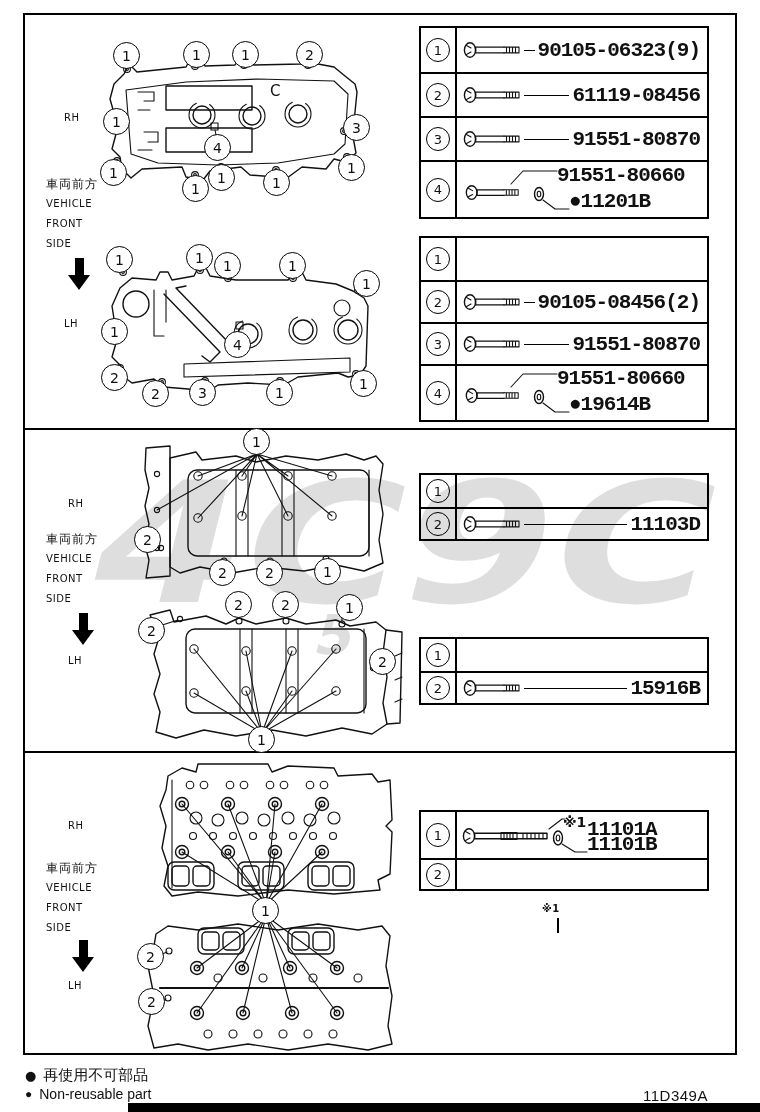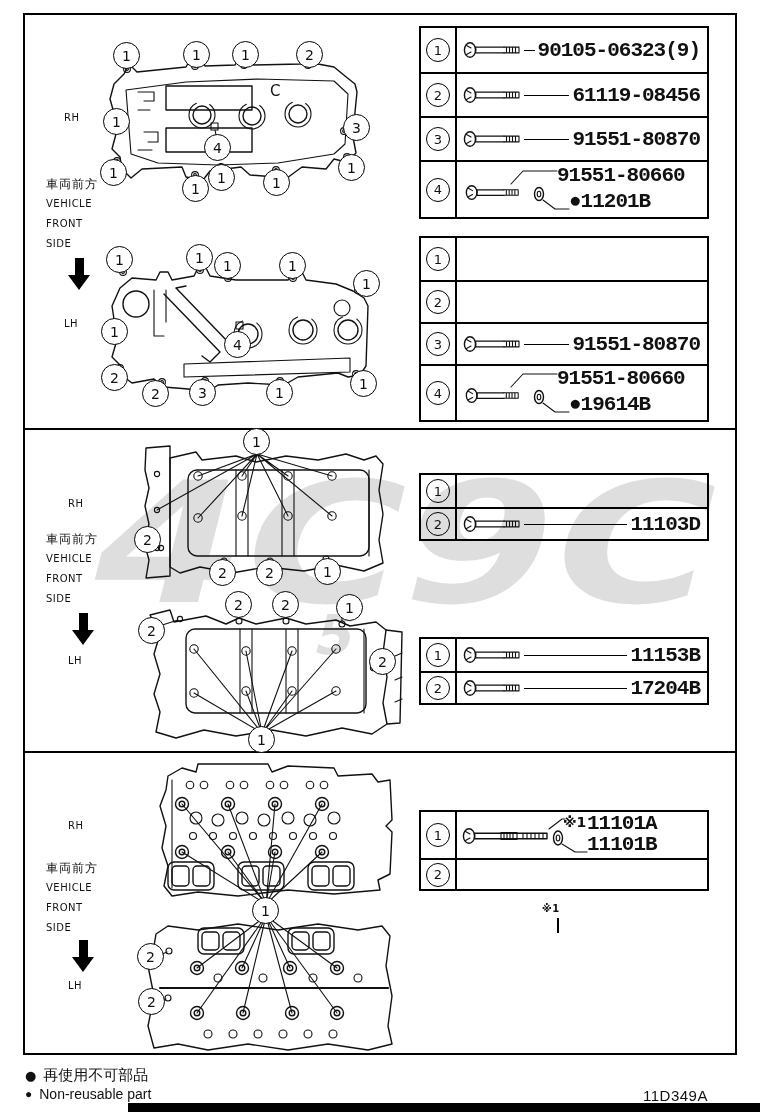--- a/index.html
+++ b/index.html
@@ -230,20 +230,27 @@
   <div class="ptable" style="left:419px;top:236px;width:290px">
     <div class="prow" style="height:42px">
       <div class="pnum">
           <span class="ncirc">1</span>
         </div>
     </div>
     <div class="prow" style="height:42px">
       <div class="pnum">
           <span class="ncirc">2</span>
         </div>
+      <div class="pbody">
+          <svg class="bolt" width="58" height="18" viewBox="0 0 58 18">
+            <use href="#boltsym"></use>
+          </svg>
+          <div class="lead"></div>
+          <span class="pn">90105-08456(2)</span>
+        </div>
     </div>
     <div class="prow" style="height:42px">
       <div class="pnum">
           <span class="ncirc">3</span>
         </div>
       <div class="pbody">
           <svg class="bolt" width="58" height="18" viewBox="0 0 58 18">
             <use href="#boltsym"></use>
           </svg>
           <div class="lead"></div>
@@ -351,38 +358,31 @@
           <span class="pn">11103D</span>
         </div>
     </div>
   </div>
 
   <div class="ptable" style="left:419px;top:637px;width:290px">
     <div class="prow" style="height:32px">
       <div class="pnum">
           <span class="ncirc">1</span>
         </div>
-      <div class="pbody">
-          <svg class="bolt" width="58" height="18" viewBox="0 0 58 18">
-            <use href="#boltsym"></use>
-          </svg>
-          <div class="lead"></div>
-          <span class="pn">11153B</span>
-        </div>
     </div>
     <div class="prow" style="height:32px">
       <div class="pnum">
           <span class="ncirc">2</span>
         </div>
       <div class="pbody">
           <svg class="bolt" width="58" height="18" viewBox="0 0 58 18">
             <use href="#boltsym"></use>
           </svg>
           <div class="lead"></div>
-          <span class="pn">17204B</span>
+          <span class="pn">15916B</span>
         </div>
     </div>
   </div>
 
   <span class="lbl" style="left:68px;top:820px">RH</span>
   <div class="lbl jp" style="left:46px;top:860px">車両前方</div>
   <div class="lbl" style="left:46px;top:882px">VEHICLE</div>
   <div class="lbl" style="left:46px;top:902px">FRONT</div>
   <div class="lbl" style="left:46px;top:922px">SIDE</div>
   <div class="arrow" style="left:72px;top:940px">
@@ -507,21 +507,21 @@
           <ellipse class="ln" cx="8" cy="24" rx="5.6" ry="7.2"></ellipse>
           <path class="ln thin" d="M4.5,19.5 L9,22 M4.5,28.5 L9,26"></path>
           <path class="ln" d="M13.6,21.2 H86 M13.6,26.8 H86 M13.6,21.2 V26.8 M86,21.6 V26.4"></path>
           <rect class="ln thin" x="40" y="20.6" width="16" height="6.8"></rect>
           <path class="ln thin" d="M43,20.6 V27.4 M46,20.6 V27.4 M49,20.6 V27.4 M52,20.6 V27.4 M62,21.2 V26.8 M66,21.2 V26.8 M70,21.2 V26.8 M74,21.2 V26.8 M78,21.2 V26.8 M82,21.2 V26.8"></path>
           <ellipse class="ln" cx="97" cy="26" rx="4.5" ry="7"></ellipse>
             <ellipse class="ln thin" cx="97" cy="26" rx="1.8" ry="3"></ellipse>
           <path class="ln thin" d="M88,17 L101,7 L104,7 M101,32 L114,40 L126,40"></path>
         </svg>
         <span class="ref" style="position:absolute;left:106px;top:2px">※1</span>
-        <span class="pn" style="position:absolute;left:130px;top:0">11101A</span>
+        <span class="pn" style="position:absolute;left:130px;top:6px">11101A</span>
         <span class="pn" style="position:absolute;left:130px;top:21px">11101B</span>
       </div>
     </div>
     <div class="prow" style="height:31px">
       <div class="pnum">
           <span class="ncirc">2</span>
         </div>
     </div>
   </div>
 

